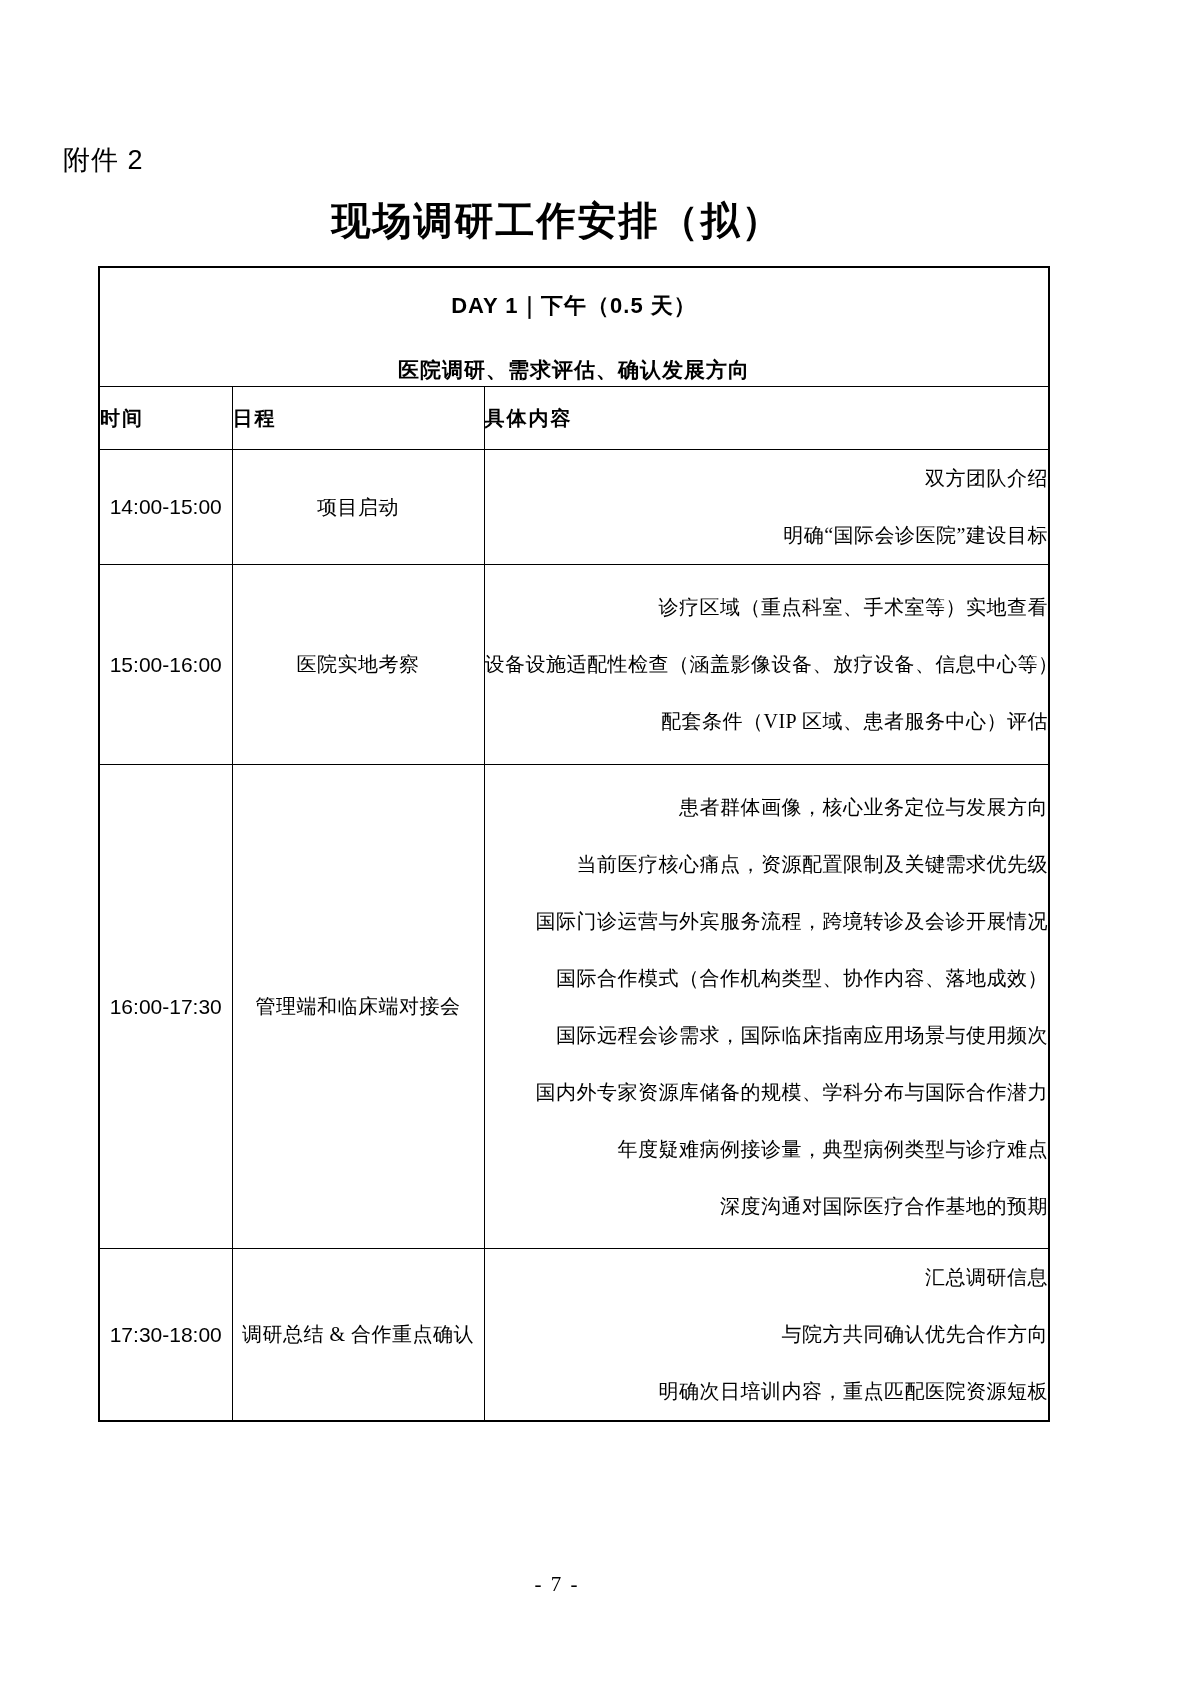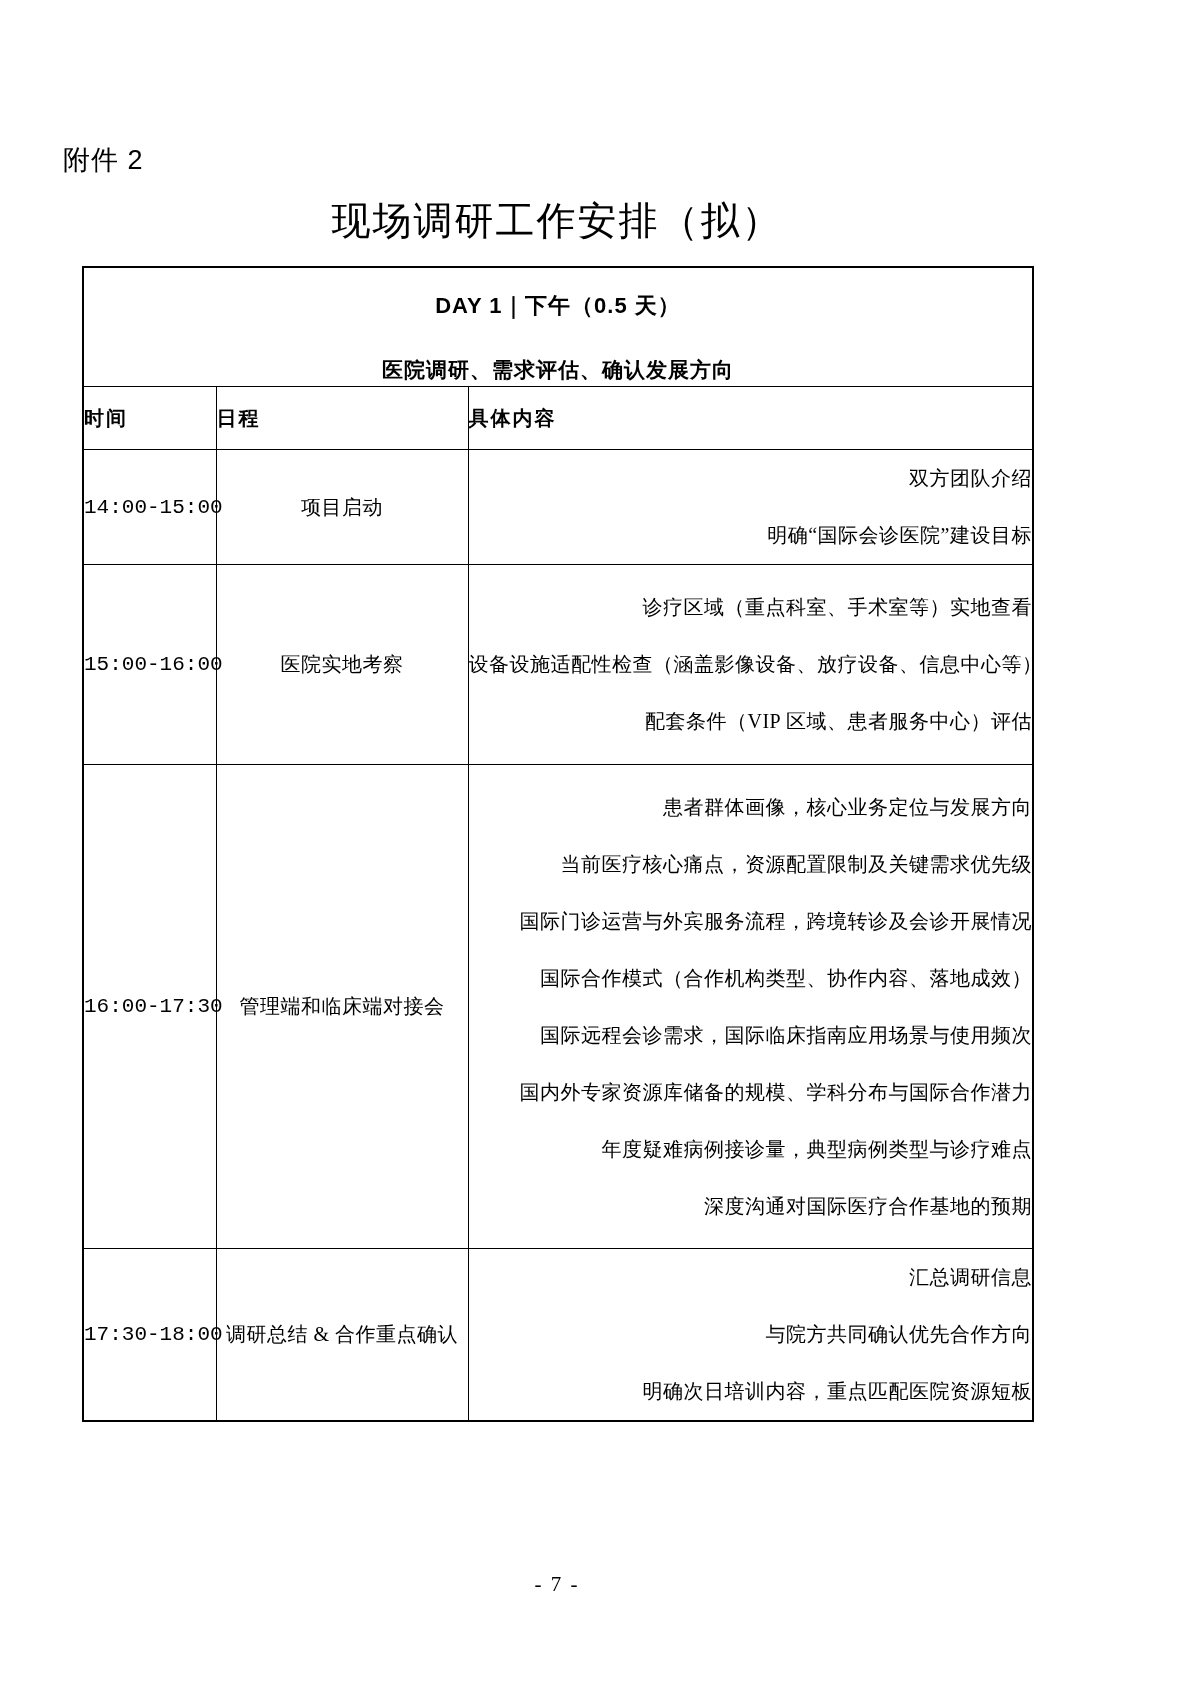--- a/index.html
+++ b/index.html
@@ -26,26 +26,26 @@
   }
   .doc-title {
     position: absolute;
     left: 82px;
     top: 194px;
     width: 950px;
     margin: 0;
     text-align: center;
     font-family: "Liberation Serif", "DejaVu Serif", serif;
     font-size: 39px;
-    font-weight: normal;
+    font-weight: bold;
     letter-spacing: 2px;
   }
   table.schedule {
     position: absolute;
-    left: 82px;
+    left: 98px;
     top: 266px;
     width: 950px;
     border-collapse: collapse;
     table-layout: fixed;
     border: 2px solid #000;
   }
   table.schedule col.c1 { width: 133px; }
   table.schedule col.c2 { width: 252px; }
   table.schedule col.c3 { width: 565px; }
   table.schedule td, table.schedule th {
@@ -80,21 +80,21 @@
     letter-spacing: 2px;
   }
   tbody tr.data-row-0 { height: 112px; }
   tbody tr.data-row-1 { height: 200px; }
   tbody tr.data-row-2 { height: 484px; }
   tbody tr.data-row-3 { height: 169px; }
   td.time-cell {
     text-align: center;
     font-size: 21px;
     white-space: nowrap;
-    font-family: Liberation Mono, monospace;
+    font-family: Liberation Sans, sans-serif;
   }
   td.agenda-cell {
     text-align: center;
     font-size: 20px;
     white-space: nowrap;
     letter-spacing: 0.5px;
   }
   td.details-cell {
     padding-left: 11px;
     padding-right: 4px;

